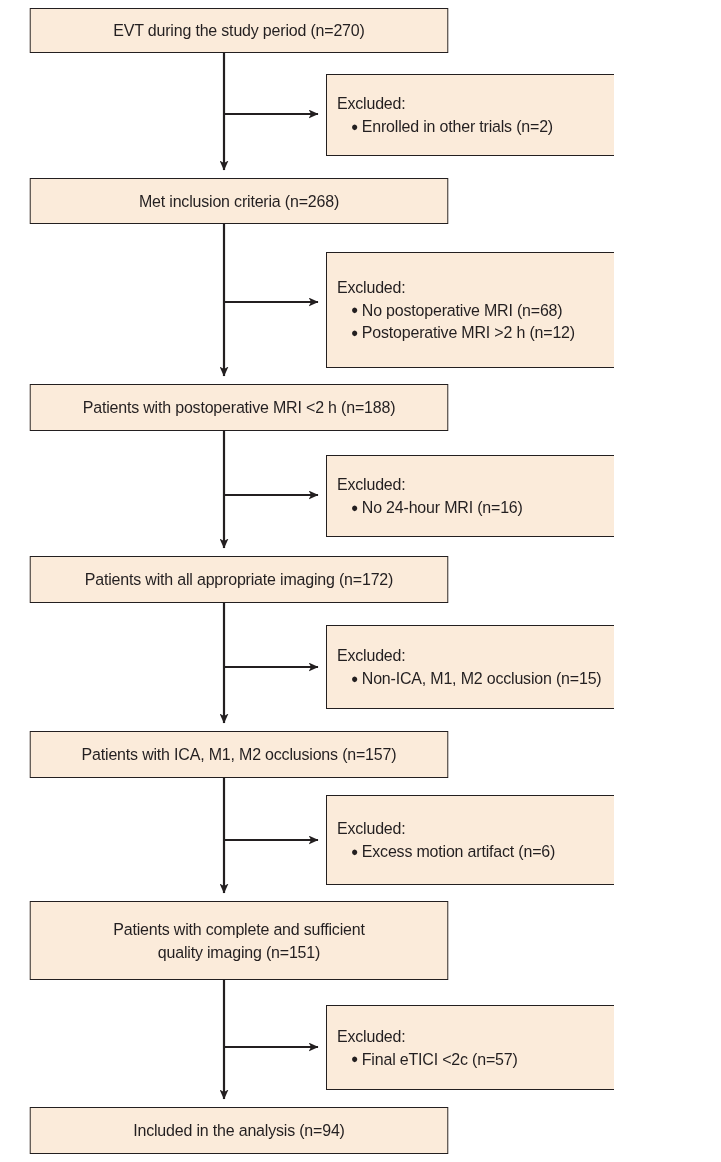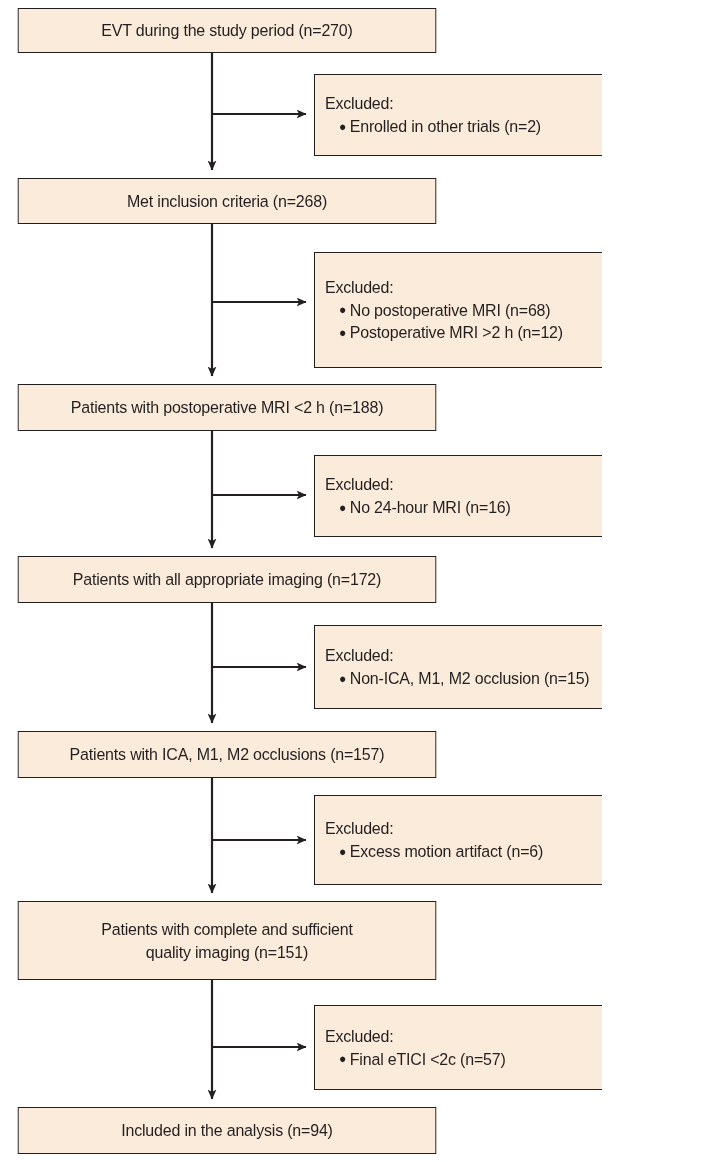--- a/index.html
+++ b/index.html
@@ -1,19 +1,19 @@
 <!DOCTYPE html>
 <html><head>
 <meta charset="utf-8">
 <style>
   html,body{margin:0;padding:0;background:#ffffff;}
   body{width:721px;height:1162px;position:relative;
        font-family:"Liberation Sans","DejaVu Sans",sans-serif;
        -webkit-font-smoothing:antialiased;}
-  #chart{position:absolute;left:0;top:0;width:602px;height:1162px;overflow:hidden;}
+  #chart{position:absolute;left:12px;top:0;width:602px;height:1162px;overflow:hidden;}
 
   .node{
     position:absolute;
     box-sizing:border-box;
     background:#FBEBDA;
     border:1.6px solid #231f20;
     color:#231f20;
     display:flex;
     align-items:center;
     justify-content:center;

